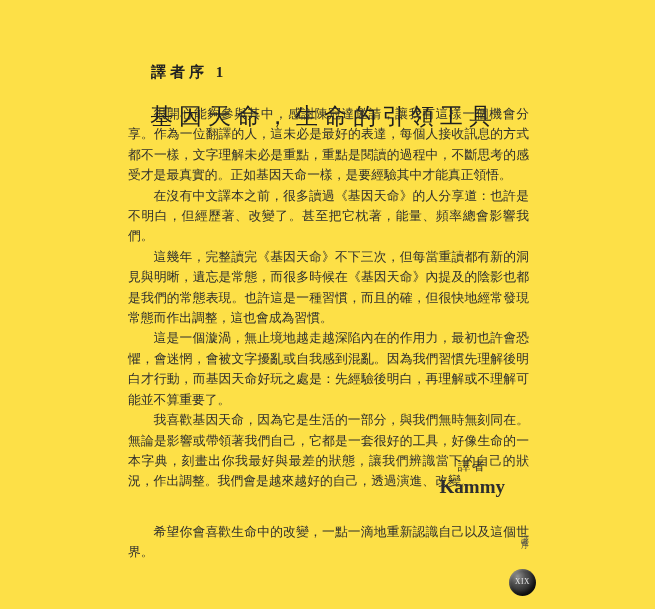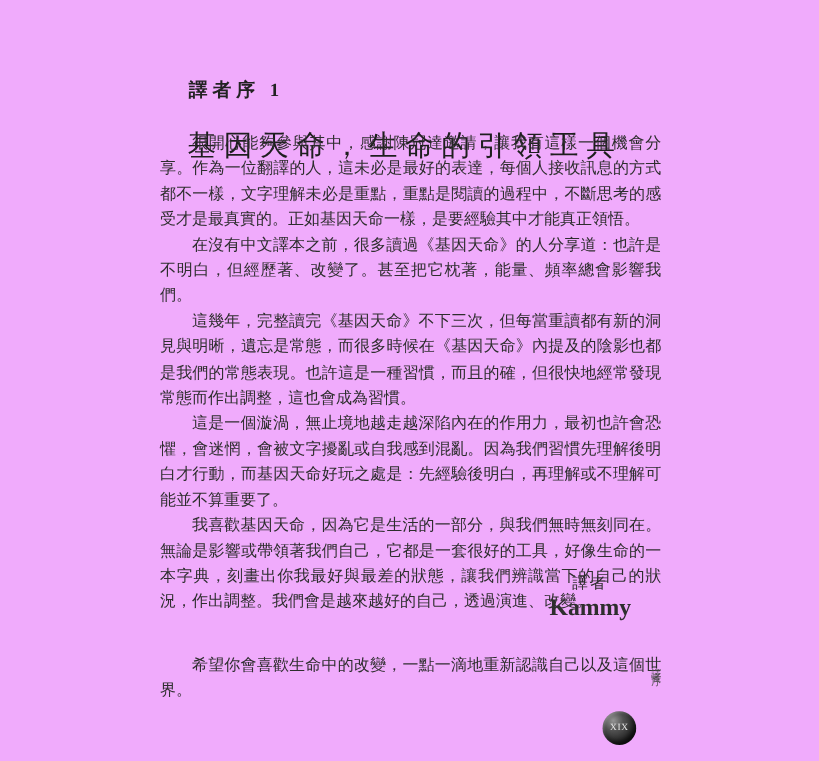--- a/index.html
+++ b/index.html
@@ -8,21 +8,21 @@
     width: 655px;
     height: 609px;
     background: #f6f6f4;
     font-family: "Liberation Serif", "DejaVu Serif", serif;
   }
   .page {
     position: absolute;
     left: 0; top: 0;
     width: 655px;
     height: 609px;
-    background: #f0abfc;
+    background: #fde047;
     color: #2b2b2b;
     overflow: hidden;
   }
   .section-label {
     position: absolute;
     left: 151px;
     top: 63px;
     font-size: 15px;
     font-weight: bold;
     letter-spacing: 4px;
@@ -81,21 +81,21 @@
     left: 518px;
     top: 528px;
     writing-mode: vertical-rl;
     text-orientation: upright;
     font-size: 8px;
     letter-spacing: 3px;
     color: #4a4a4a;
   }
   .medallion {
     position: absolute;
-    left: 482px;
+    left: 509px;
     top: 569px;
     width: 27px;
     height: 27px;
     border-radius: 50%;
     background:
       radial-gradient(circle at 32% 28%, rgba(160,160,160,0.9) 0%, rgba(90,90,90,0.85) 30%, rgba(30,30,30,0.95) 72%),
       #1c1c1c;
     box-shadow: inset -2px -3px 4px rgba(0,0,0,0.6), inset 1px 1px 2px rgba(255,255,255,0.25);
     display: flex;
     align-items: center;

